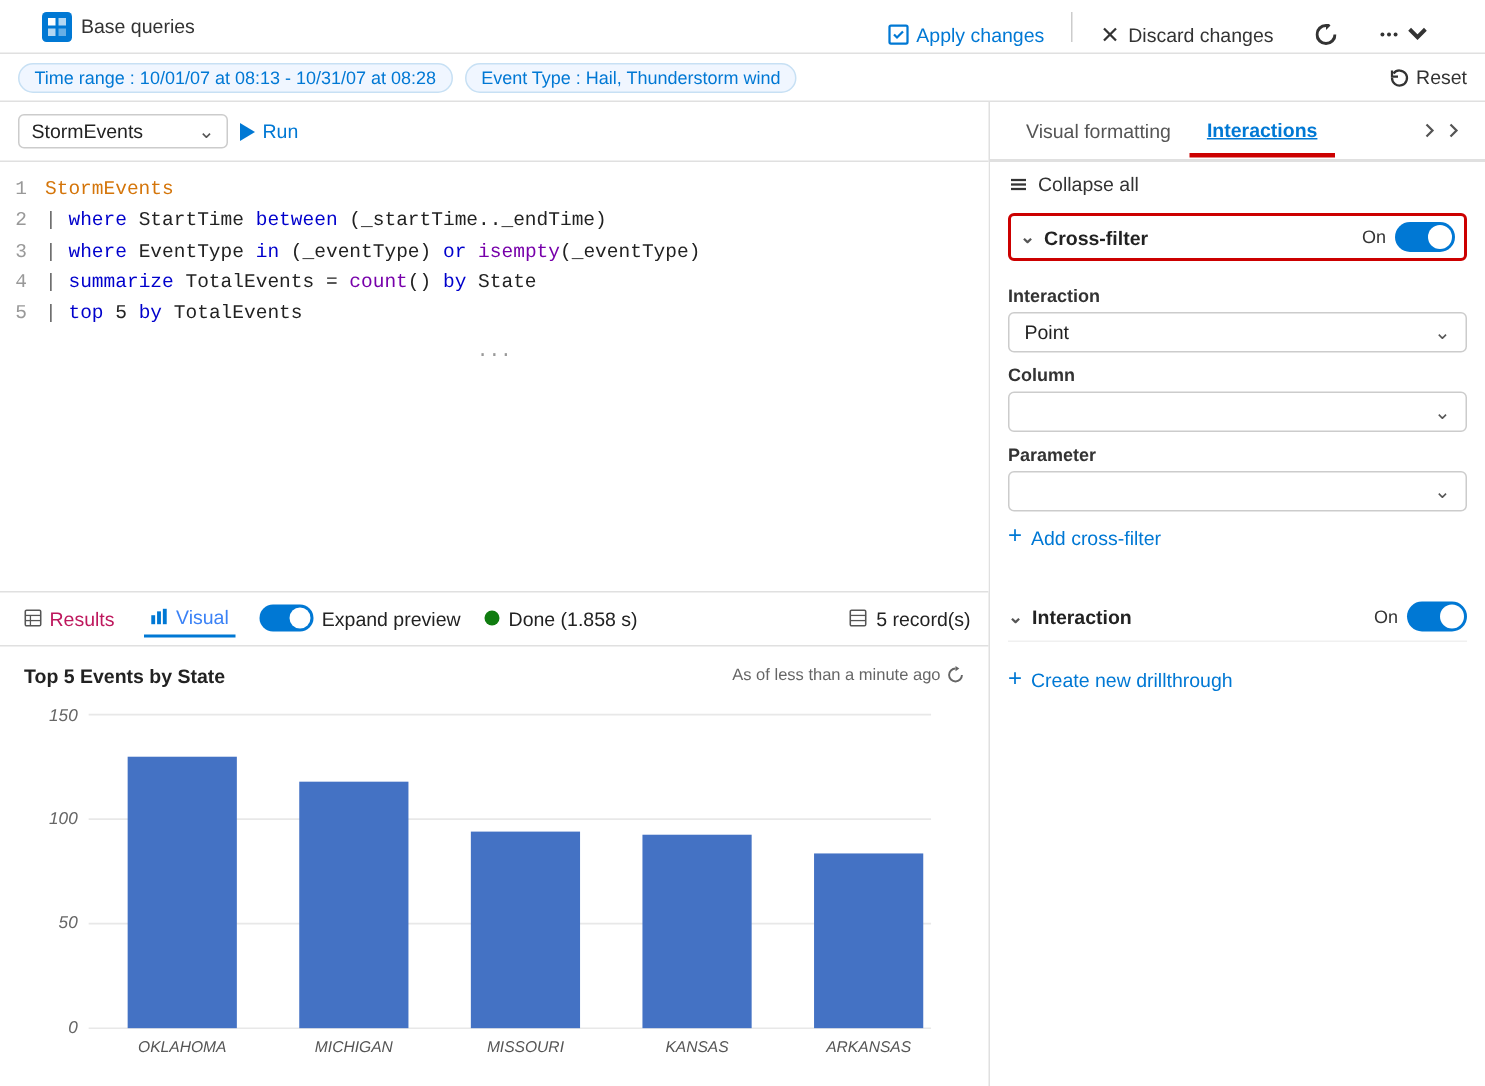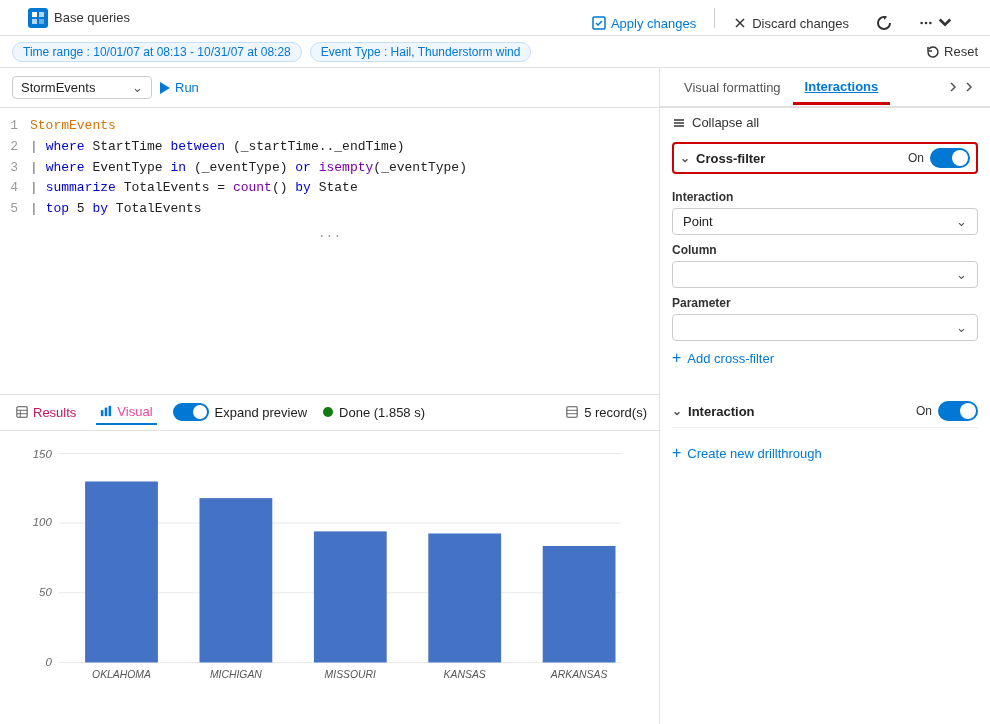--- a/index.html
+++ b/index.html
@@ -42,21 +42,21 @@
     .line-content { flex: 1; }
     .kw-orange { color: #d4750a; }
     .kw-blue { color: #0000cc; }
     .kw-purple { color: #7700aa; }
     .kw-pipe { color: #666; }
     .code-ellipsis { text-align: center; color: #999; padding: 4px 0; }
 
     
     .results-bar { display: flex; align-items: center; padding: 4px 12px; gap: 16px; border-bottom: 1px solid #e0e0e0; height: 36px; }
     .tab-btn { border: none; background: none; cursor: pointer; font-size: 13px; color: #be185d; padding: 4px 4px; display: flex; align-items: center; gap: 5px; }
-    .tab-btn.active { color: #ec4899; border-bottom: 2px solid #0078d4; }
+    .tab-btn.active { color: #3b82f6; border-bottom: 2px solid #0078d4; }
     .toggle-container { display: flex; align-items: center; gap: 6px; }
     .toggle { width: 36px; height: 18px; background: #0078d4; border-radius: 9px; position: relative; cursor: pointer; }
     .toggle-thumb { width: 14px; height: 14px; background: #fff; border-radius: 50%; position: absolute; top: 2px; right: 2px; }
     .status-dot { width: 10px; height: 10px; background: #107c10; border-radius: 50%; }
     .results-spacer { flex: 1; }
 
     
     .chart-area { flex: 1; padding: 12px 16px; overflow: hidden; }
     .chart-title-row { display: flex; align-items: center; justify-content: space-between; margin-bottom: 8px; }
     .chart-title { font-size: 13px; font-weight: 600; }
@@ -228,20 +228,30 @@
         <svg viewBox="0 0 14 14" width="12" height="12">
             <rect x="1" y="1" width="12" height="12" rx="1" stroke="#555" stroke-width="1.2" fill="none"></rect>
             <line x1="1" y1="5" x2="13" y2="5" stroke="#555" stroke-width="1"></line>
             <line x1="1" y1="9" x2="13" y2="9" stroke="#555" stroke-width="1"></line>
           </svg>
         <span>5 record(s)</span>
       </div>
     </div>
 
     <div class="chart-area">
+      <div class="chart-title-row">
+        <span class="chart-title">Top 5 Events by State</span>
+        <span class="chart-timestamp">
+          <span>As of less than a minute ago</span>
+          <svg viewBox="0 0 14 14" width="12" height="12">
+              <path d="M12 7A5 5 0 1 1 7 2" stroke="#666" stroke-width="1.5" fill="none"></path>
+              <path d="M7 0v4l3-2z" fill="#666"></path>
+            </svg>
+        </span>
+      </div>
       <div class="chart-container">
         <svg class="chart-svg" viewBox="0 0 590 250">
 
           <text x="28" y="14" font-size="11" fill="#666" text-anchor="end">150</text>
           <text x="28" y="80" font-size="11" fill="#666" text-anchor="end">100</text>
           <text x="28" y="147" font-size="11" fill="#666" text-anchor="end">50</text>
           <text x="28" y="214" font-size="11" fill="#666" text-anchor="end">0</text>
 
           <line x1="35" y1="10" x2="575" y2="10" stroke="#e8e8e8" stroke-width="1"></line>
           <line x1="35" y1="77" x2="575" y2="77" stroke="#e8e8e8" stroke-width="1"></line>

